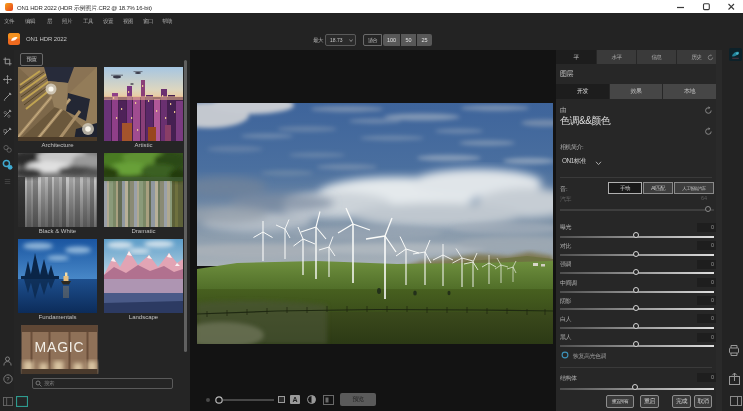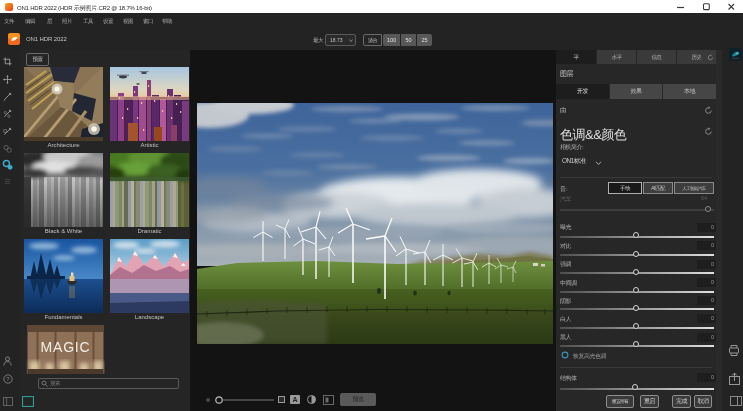--- a/index.html
+++ b/index.html
@@ -14,21 +14,21 @@
 
 #tabrow{left:0;top:30px;width:743px;height:20px;background:#232323}
 #apptxt{left:26px;top:6px;font-size:6px;color:#c4c4c4;letter-spacing:-0.1px}
 .tb-lab{position:absolute;font-size:5.5px;color:#b5b5b5;letter-spacing:-0.5px}
 #zoomdd{left:325px;top:4px;width:31px;height:12px;border:1px solid #5a5a5a;border-radius:2px;background:#2a2a2a;color:#c4c4c4;font-size:5px;line-height:10px;padding-left:4px}
 #fitbtn{left:363px;top:4px;width:19px;height:12px;border:1px solid #6a6a6a;border-radius:2px 0 0 2px;background:#262626;color:#c8c8c8;font-size:5px;line-height:10px;text-align:center;letter-spacing:-0.5px}
 .zseg{position:absolute;top:4px;height:12px;background:#585858;color:#e2e2e2;font-size:5.5px;line-height:12px;text-align:center}
 
 #ltb{left:0;top:50px;width:14px;height:361px;background:#232323}
 
-#presets{left:20px;top:50px;width:176px;height:361px;background:#252525}
+#presets{left:14px;top:50px;width:176px;height:361px;background:#252525}
 #pzbtn{left:6px;top:3px;width:23px;height:13px;border:1px solid #6a6a6a;border-radius:2px;color:#c8c8c8;font-size:5.5px;line-height:11px;text-align:center;letter-spacing:-0.5px}
 .thumb{position:absolute;width:79px;height:74px;overflow:hidden}
 .tlab{position:absolute;width:79px;text-align:center;font-size:6px;color:#c2c2c2}
 #psearch{left:18px;top:328px;width:141px;height:11px;border:1px solid #5a5a5a;border-radius:2px;color:#787878;font-size:5.5px;line-height:9px;padding-left:11px;letter-spacing:-0.5px}
 #pscroll{left:170px;top:10px;width:3px;height:292px;background:#606060;border-radius:2px}
 
 #canvas{left:190px;top:50px;width:366px;height:361px;background:#131313}
 
 #rpanel{left:556px;top:50px;width:160px;height:361px;background:#272727}
 #rscroll{left:716px;top:50px;width:6px;height:361px;background:#2a2a2a}
@@ -660,21 +660,21 @@
       </svg>
   <div class="abs" style="left:4px;top:19px;font-size:7px;color:#cccccc;letter-spacing:-0.5px">图层</div>
   <div class="rtab2" style="left:0;top:34px;width:53px;background:#1d1d1d;color:#e0e0e0">开发</div>
   <div class="rtab2" style="left:54px;top:34px;width:52px;background:#464646">效果</div>
   <div class="rtab2" style="left:107px;top:34px;width:53px;background:#464646">本地</div>
   <div class="abs" style="left:4px;top:56px;font-size:6.5px;color:#b8b8b8">由</div>
   <svg class="rst" style="left:148px;top:56px" width="8" height="8" viewBox="0 0 9 9">
         <path d="M7.2 4.5 A2.8 2.8 0 1 1 4.5 1.7" fill="none" stroke="#909090" stroke-width="0.9"></path>
         <path d="M4.5 0.2 L6.3 1.7 L4.5 3.2Z" fill="#909090"></path>
       </svg>
-  <div class="abs" style="left:4px;top:76px;font-size:13px;color:#dedede;letter-spacing:-0.5px">色调&amp;&amp;颜色</div>
+  <div class="abs" style="left:4px;top:64px;font-size:10px;color:#dedede;letter-spacing:-0.5px">色调&amp;&amp;颜色</div>
   <svg class="rst" style="left:148px;top:77px" width="8" height="8" viewBox="0 0 9 9">
         <path d="M7.2 4.5 A2.8 2.8 0 1 1 4.5 1.7" fill="none" stroke="#909090" stroke-width="0.9"></path>
         <path d="M4.5 0.2 L6.3 1.7 L4.5 3.2Z" fill="#909090"></path>
       </svg>
   <div class="abs" style="left:4px;top:93px;font-size:6px;color:#b0b0b0;letter-spacing:-0.5px">相机简介:</div>
   <div class="abs" style="left:6px;top:107px;font-size:6.5px;color:#cccccc;letter-spacing:-0.5px">ON1标准</div>
   <svg class="abs" style="left:39px;top:111px" width="7" height="5">
         <path d="M1 0.8 L3.5 3.6 L6 0.8" fill="none" stroke="#a8a8a8" stroke-width="1"></path>
       </svg>
   <div class="sep" style="top:127px"></div>

